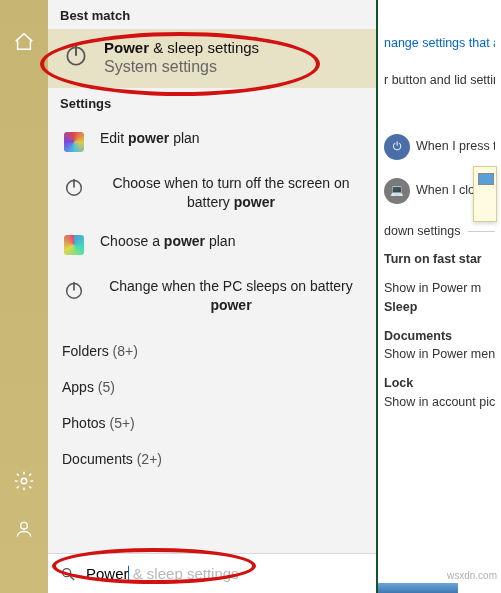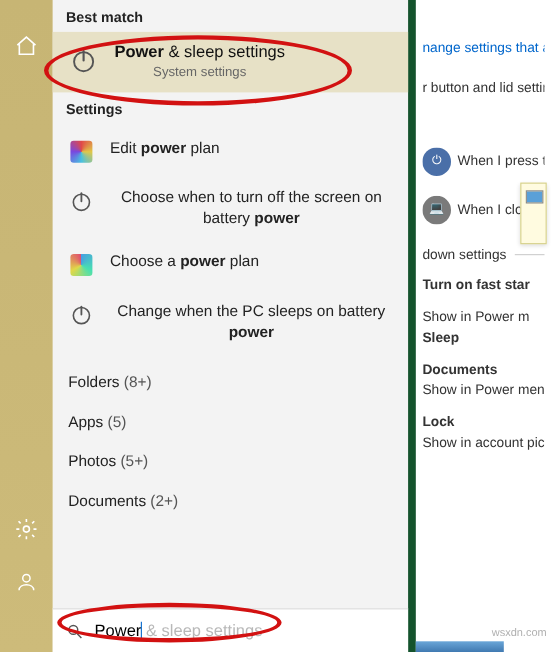--- a/index.html
+++ b/index.html
@@ -14,33 +14,33 @@
   display: flex; flex-direction: column; align-items: center; color: #fff;
 }
 .rail .spacer { flex: 1; }
 .rail .rail-btn { width: 48px; height: 48px; display: flex; align-items: center; justify-content: center; }
 .rail svg { stroke: #fff; fill: none; stroke-width: 1.6; }
 
 
 .panel {
   position: absolute; left: 48px; top: 0; width: 330px; height: 100%;
   background: #f3f3f3; display: flex; flex-direction: column;
-  border-right: 7px solid #14532d;
+  border-right: 2px solid #14532d;
 }
 
 .section-label { font-size: 13px; font-weight: 600; color: #222; padding: 8px 12px 6px; }
 
 .best-match {
   background: #e7e1c6; padding: 10px 12px 12px 14px; display: flex; gap: 14px; align-items: flex-start;
   position: relative;
 }
 .best-match .icon-wrap { width: 28px; height: 28px; display:flex; align-items:center; justify-content:center; margin-top:2px;}
 .best-match-title { font-size: 15px; color: #111; }
 .best-match-title .bold { font-weight: 600; }
-.best-match-sub { font-size: 12px; color: #666; margin-top: 2px; text-align: center; }
+.best-match-sub { font-size: 16px; color: #666; margin-top: 2px; }
 
 .results { padding: 2px 0 8px; text-align: center; }
 .result {
   display: flex; gap: 14px; align-items: flex-start; padding: 10px 14px; font-size: 14px; color: #222;
 }
 .result .icon-wrap { width: 24px; height: 24px; display:flex; align-items:center; justify-content:center; flex-shrink:0; margin-top:1px;}
 .result .text { line-height: 1.35; }
 .result .bold, .result b { font-weight: 600; }
 
 .folder-row { padding: 10px 14px; font-size: 14px; color: #222; }

